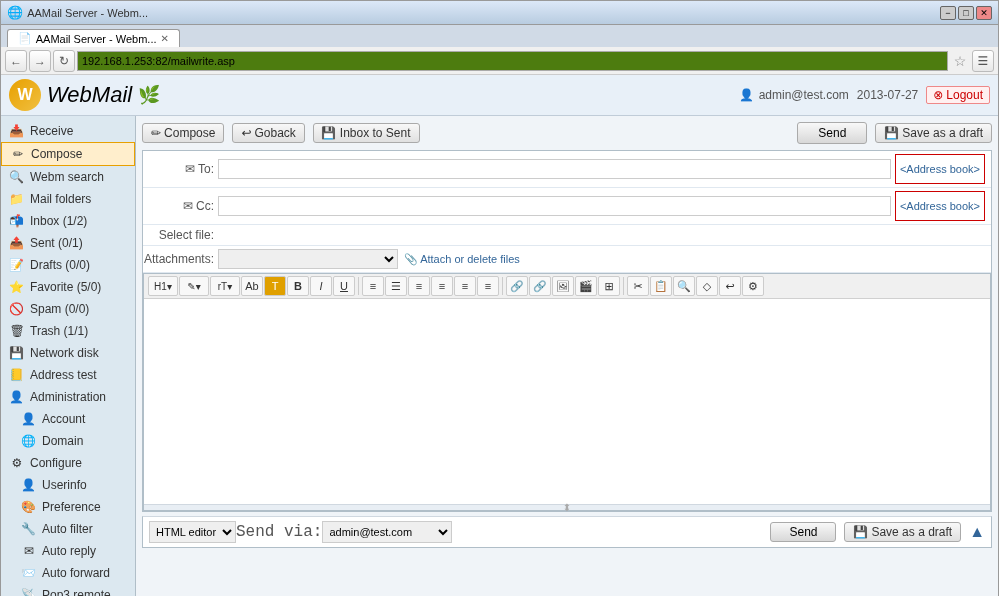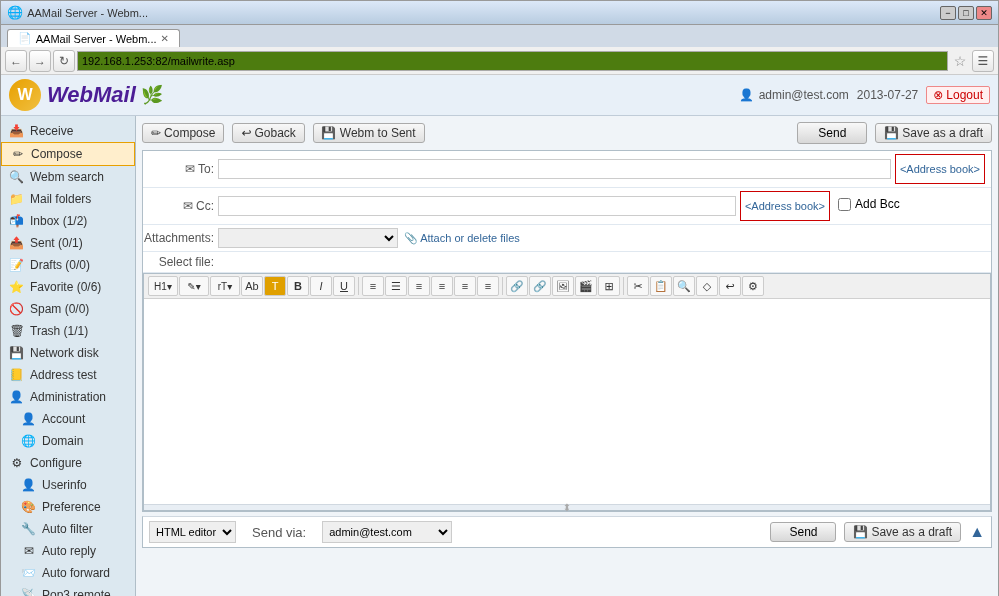--- a/index.html
+++ b/index.html
@@ -57,23 +57,23 @@
 
     
     .editor-toolbar { background: #f0f0f0; border-bottom: 1px solid #d0d0d0; padding: 2px 4px; display: flex; align-items: center; flex-wrap: wrap; gap: 1px; }
     .editor-btn { width: 22px; height: 20px; border: 1px solid #ccc; background: #f8f8f8; border-radius: 2px; cursor: pointer; display: flex; align-items: center; justify-content: center; font-size: 11px; color: #333; }
     .editor-btn.dropdown { width: 30px; font-size: 10px; }
     .editor-separator { width: 1px; height: 18px; background: #ccc; margin: 0 2px; }
 
     .editor-container { border: 1px solid #b0bec8; }
 
     
-    .bottom-bar { display: flex; align-items: center; padding: 4px 6px; background: white; border: 1px solid #b0bec8; border-top: 1px solid #d0d8e0; margin-top: 4px; gap: 16px; }
+    .bottom-bar { display: flex; align-items: center; padding: 4px 6px; background: white; border: 1px solid #b0bec8; border-top: 1px solid #d0d8e0; margin-top: 4px; gap: 0; }
     .editor-select { height: 22px; font-size: 11px; border: 1px solid #ccc; padding: 0 2px; }
-    .send-via-label { font-size: 13px; color: #555; }
+    .send-via-label { font-size: 16px; color: #555; font-family: Liberation Mono, monospace; }
     .send-via-select { height: 22px; font-size: 11px; border: 1px solid #ccc; padding: 0 2px; min-width: 130px; }
     .bottom-right { margin-left: auto; display: flex; align-items: center; gap: 8px; }
     .send-btn-bottom { padding: 2px 18px; border: 1px solid #aaa; border-radius: 3px; background: linear-gradient(to bottom, #f8f8f8, #d8d8d8); cursor: pointer; font-size: 12px; }
     .up-arrow { color: #336699; font-size: 16px; cursor: pointer; }
 
     
     .header-area { display: flex; justify-content: flex-end; align-items: center; gap: 8px; padding: 4px 8px; background: #e8f0f8; border-bottom: 1px solid #c0ccd8; font-size: 12px; color: #555; }
     .header-user { display: flex; align-items: center; gap: 4px; }
     .logout-btn { display: flex; align-items: center; gap: 3px; color: #c00; cursor: pointer; border: 1px solid #e88; padding: 1px 6px; border-radius: 2px; background: #fff0f0; }
   </style>
@@ -108,21 +108,21 @@
     <div class="star-btn">☆</div>
     <div class="nav-btn">☰</div>
   </div>
 
   <div>
 
     <div class="header-area">
 
       <div style="margin-right:auto; display:flex; align-items:center; gap:6px;">
         <div style="width:32px;height:32px;background:linear-gradient(135deg,#e8a000,#f0c040);border-radius:50%;display:flex;align-items:center;justify-content:center;color:white;font-size:16px;font-weight:bold;">W</div>
-        <span style="font-size:22px;font-weight:bold;color:#4c1d95;font-style:italic;">WebMail</span>
+        <span style="font-size:22px;font-weight:normal;color:#000000;font-style:italic;">WebMail</span>
         <span style="color:#6a9;font-size:18px;">🌿</span>
       </div>
       <div class="header-user">
         <span>👤</span>
         <span>admin@test.com</span>
       </div>
       <span>2013-07-27</span>
       <div class="logout-btn">
         <span>⊗</span>
         <span>Logout</span>
@@ -155,21 +155,21 @@
         <div class="sidebar-item">
           <span class="icon">📤</span>
           <span>Sent (0/1)</span>
         </div>
         <div class="sidebar-item">
           <span class="icon">📝</span>
           <span>Drafts (0/0)</span>
         </div>
         <div class="sidebar-item">
           <span class="icon">⭐</span>
-          <span>Favorite (0/6)</span>
+          <span>Favorite (5/0)</span>
         </div>
         <div class="sidebar-item">
           <span class="icon">🚫</span>
           <span>Spam (0/0)</span>
         </div>
         <div class="sidebar-item">
           <span class="icon">🗑</span>
           <span>Trash (1/1)</span>
         </div>
         <div class="sidebar-item">
@@ -229,21 +229,21 @@
           <button class="toolbar-btn">
             <span>✏</span>
             <span>Compose</span>
           </button>
           <button class="toolbar-btn">
             <span>↩</span>
             <span>Goback</span>
           </button>
           <button class="toolbar-btn">
             <span>💾</span>
-            <span>Webm to Sent</span>
+            <span>Inbox to Sent</span>
           </button>
           <div class="toolbar-right">
             <button class="send-btn-large">Send</button>
             <button class="toolbar-btn">
               <span>💾</span>
               <span>Save as a draft</span>
             </button>
           </div>
         </div>
 
@@ -261,43 +261,37 @@
 
               </div>
 
               <div class="form-row">
                 <div class="form-label">
                   <span>✉</span>
                   <span>Cc:</span>
                 </div>
                 <input class="form-input" type="text" value="" style="">
                 <a class="address-book-link">&lt;Address book&gt;</a>
-                <div style="margin-left:auto; padding-left:8px; min-width:155px;">
-                  <div class="option-item">
-                    <input type="checkbox" style="">
-                    <span>Add Bcc</span>
-                  </div>
-                </div>
-              </div>
-
+              </div>
+
+
+              <div class="form-row">
+                <div class="form-label">
+                  <span>Select file:</span>
+                </div>
+              </div>
 
               <div class="form-row">
                 <div class="form-label">
                   <span>Attachments:</span>
                 </div>
                 <select class="file-select" style="width:180px;">
                   <option></option>
                 </select>
                 <a class="attach-link">Attach or delete files</a>
-              </div>
-
-              <div class="form-row">
-                <div class="form-label">
-                  <span>Select file:</span>
-                </div>
               </div>
 
               <div class="editor-container">
                 <div class="editor-toolbar">
                   <button class="editor-btn dropdown">H1▾</button>
                   <button class="editor-btn dropdown">✎▾</button>
                   <button class="editor-btn dropdown">rT▾</button>
                   <button class="editor-btn">Ab</button>
                   <button class="editor-btn" style="background:#e0a000;color:white;">T</button>
                   <button class="editor-btn" style="font-weight:bold;">B</button>

